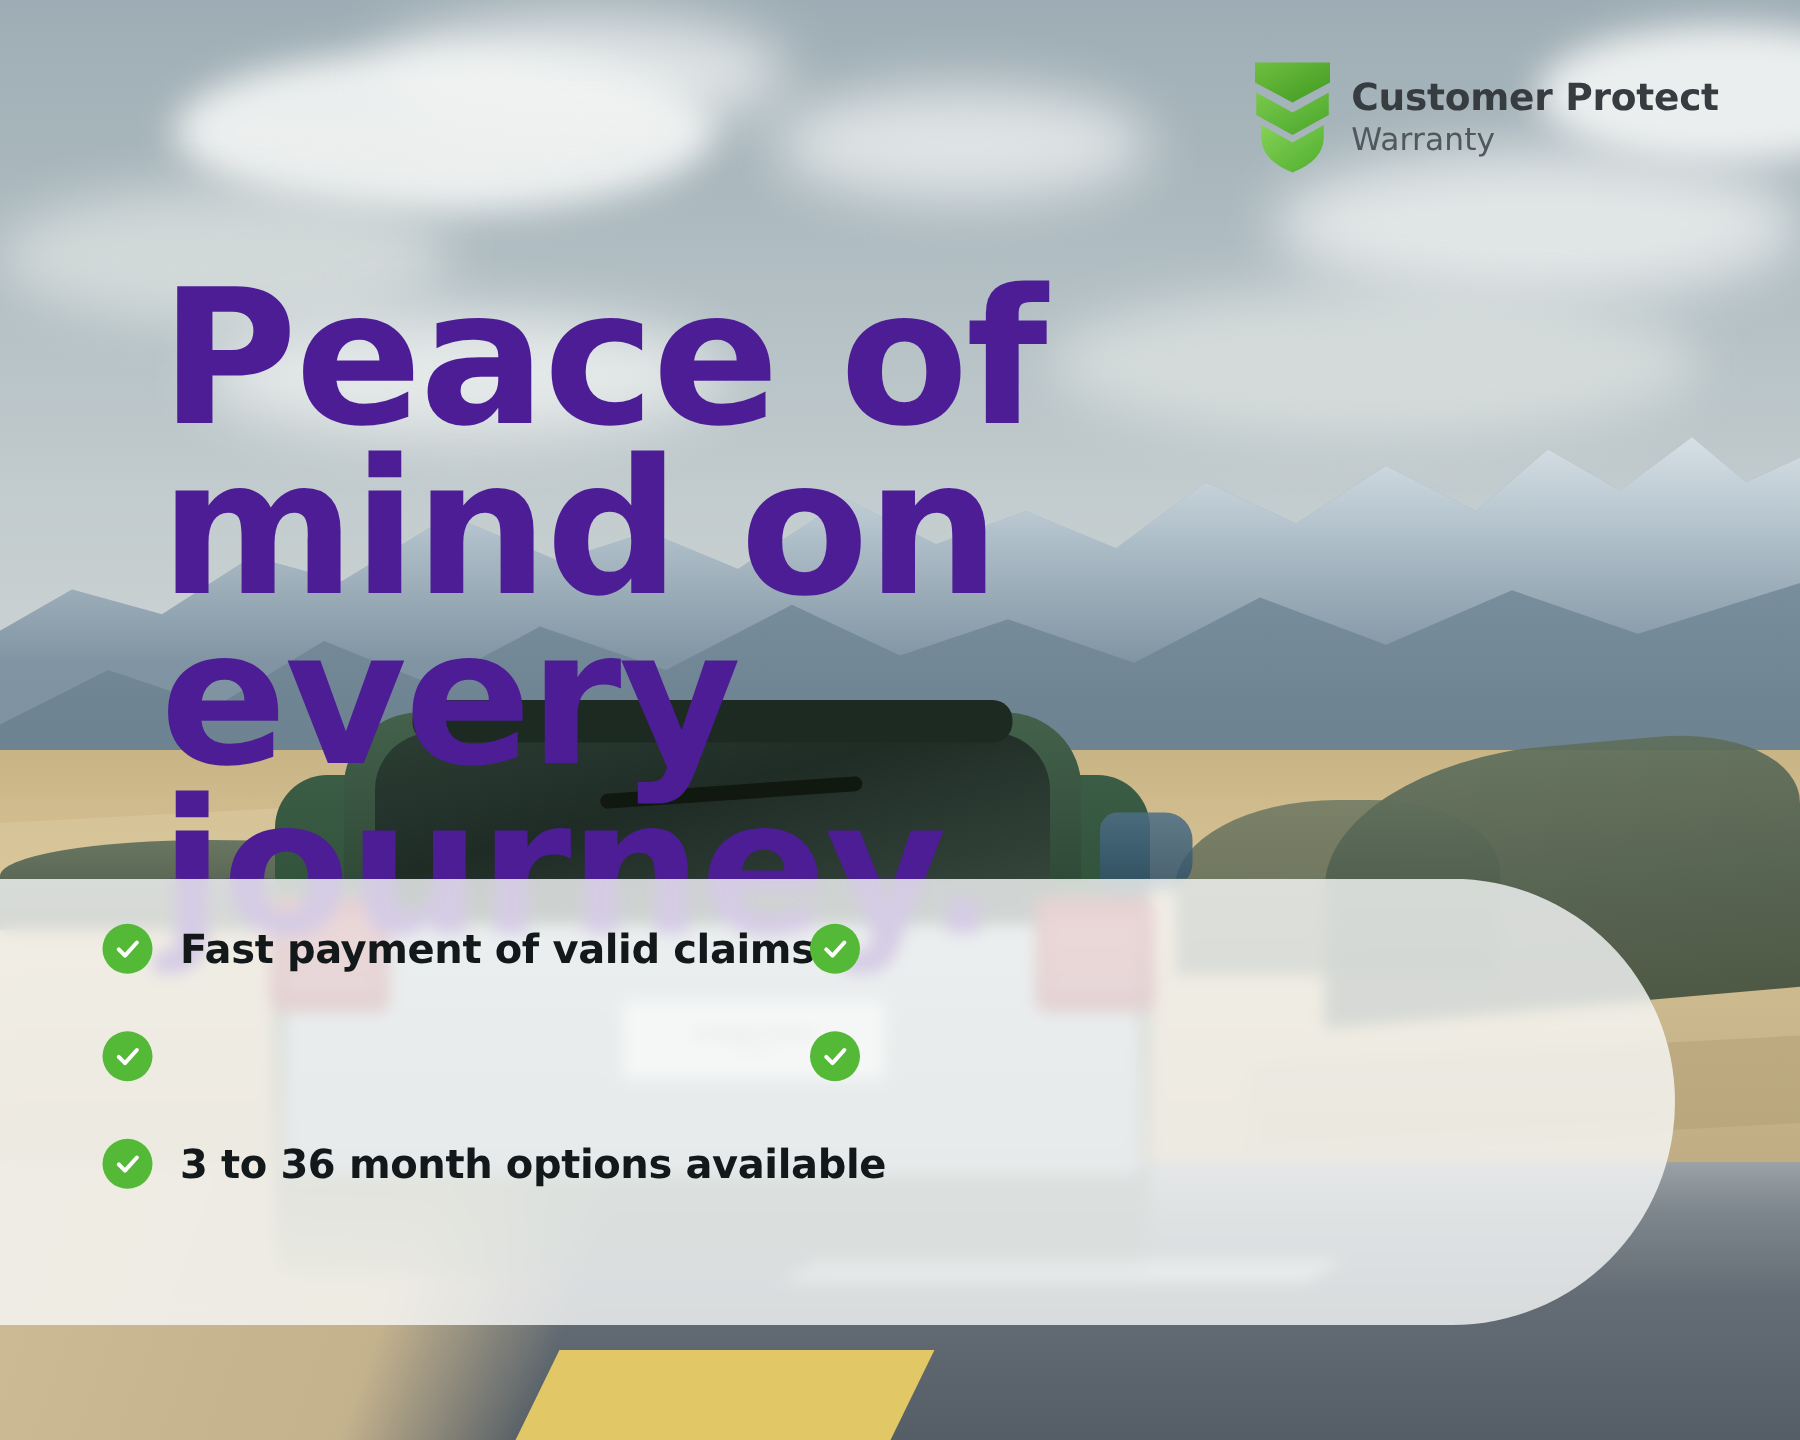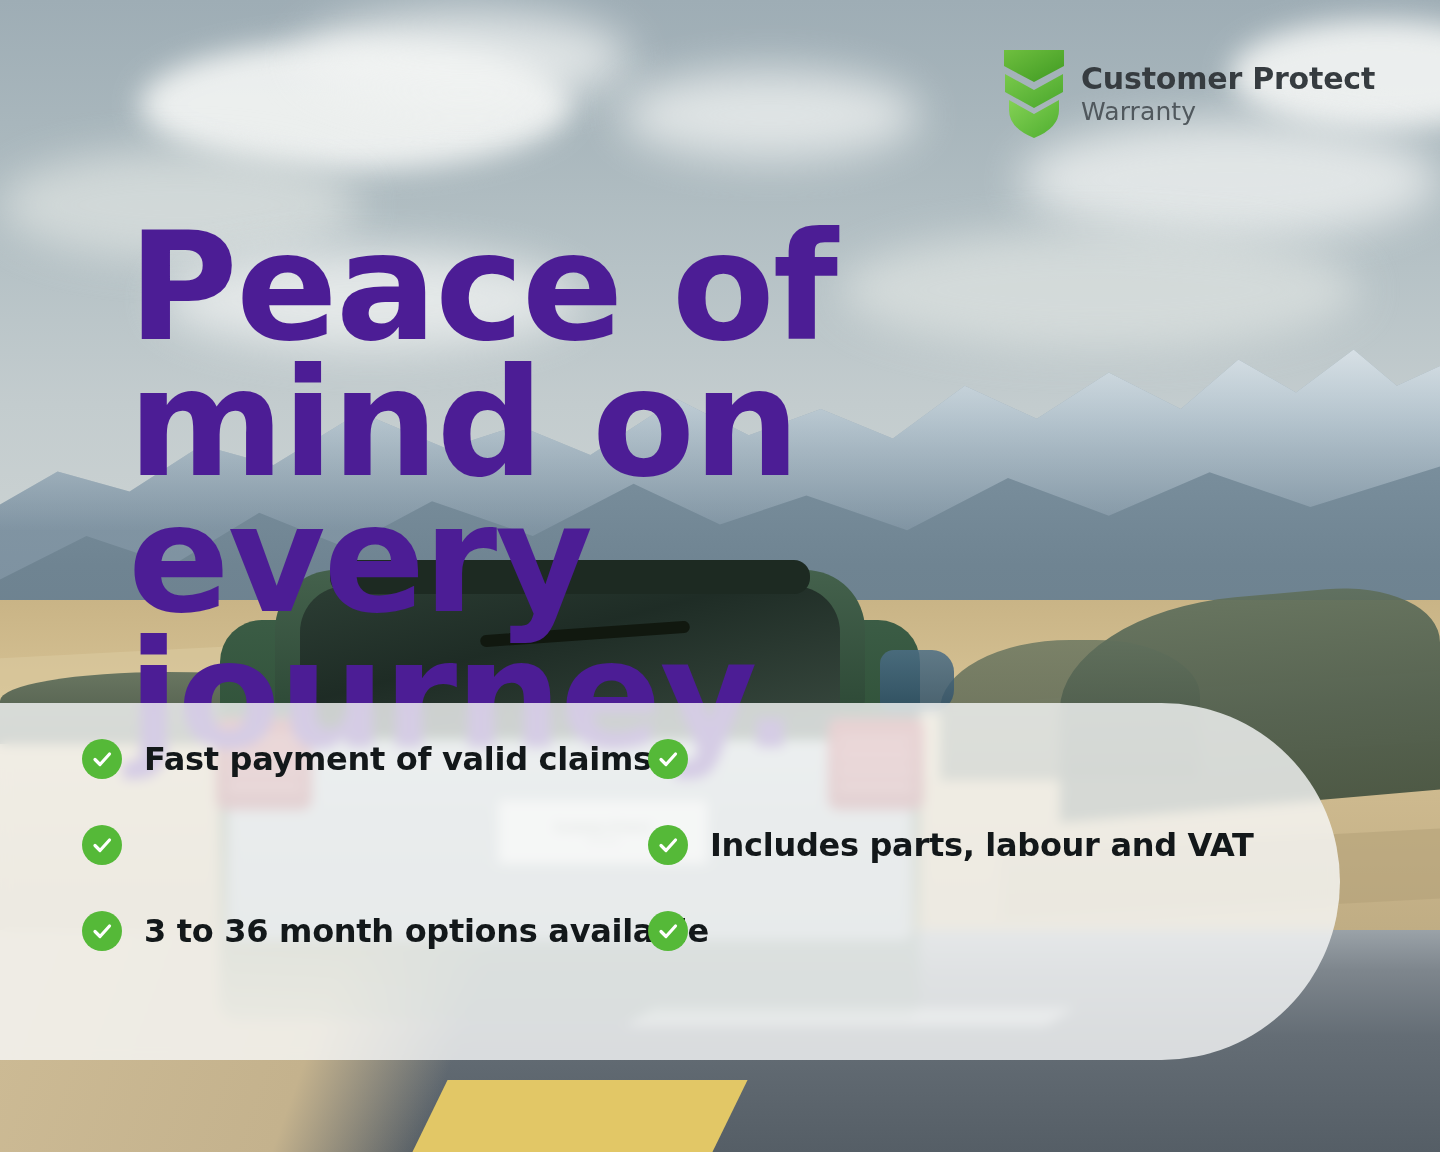--- a/index.html
+++ b/index.html
@@ -319,28 +319,20 @@
                   <path d="M5 12.5 L10 17.5 L19.5 7" fill="none" stroke="#ffffff" stroke-width="3.2" stroke-linecap="round" stroke-linejoin="round"></path>
                 </svg>
             </span>
           </div>
           <div class="feature">
             <span class="check">
               <svg width="24" height="24" viewBox="0 0 24 24">
                   <path d="M5 12.5 L10 17.5 L19.5 7" fill="none" stroke="#ffffff" stroke-width="3.2" stroke-linecap="round" stroke-linejoin="round"></path>
                 </svg>
             </span>
-            <span class="feature-label">Includes parts, labour and VAT</span>
-          </div>
-          <div class="feature">
-            <span class="check">
-              <svg width="24" height="24" viewBox="0 0 24 24">
-                  <path d="M5 12.5 L10 17.5 L19.5 7" fill="none" stroke="#ffffff" stroke-width="3.2" stroke-linecap="round" stroke-linejoin="round"></path>
-                </svg>
-            </span>
           </div>
         </div>
 
       </div>
     </div>
   </div>
 
 </div>
 
 </body></html>

